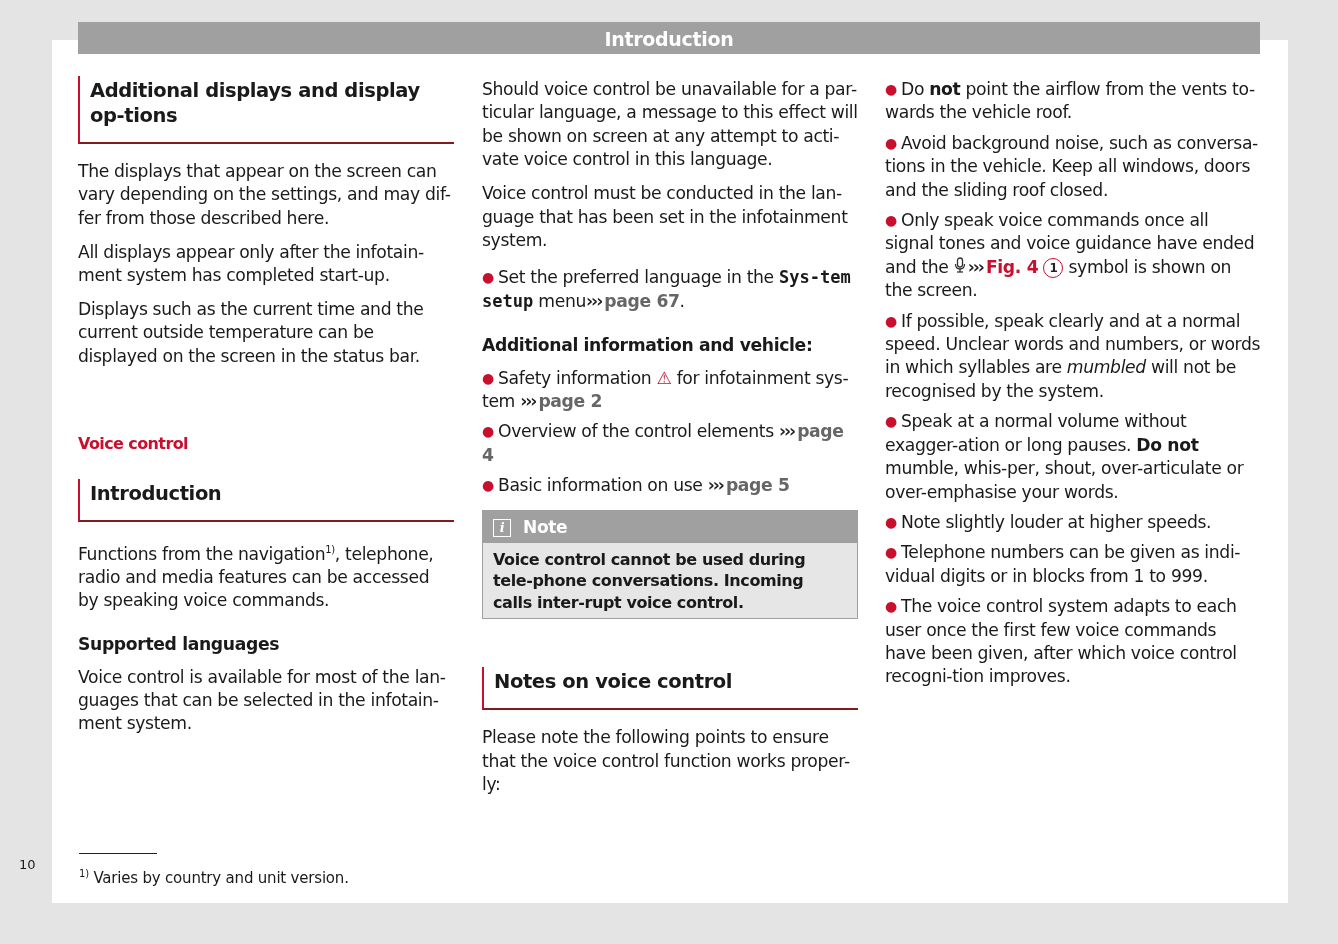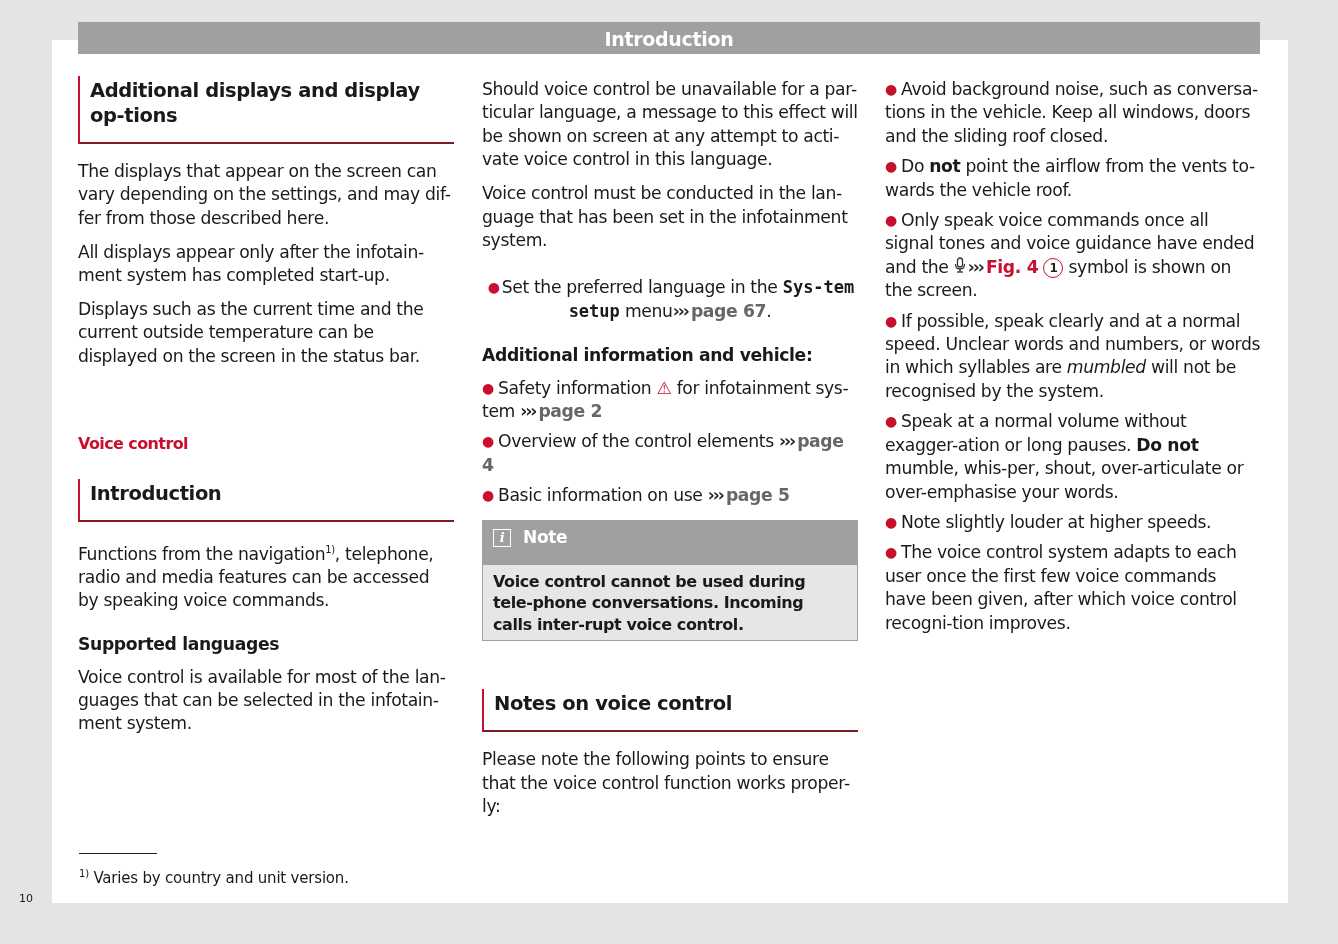--- a/index.html
+++ b/index.html
@@ -18,28 +18,28 @@
   .bullet { margin:0 0 7px 0; }
   .dot { color:#c8102e; font-size:14px; display:inline-block; width:16px; vertical-align:1px; }
   .link { color:#666; font-weight:bold; }
   .arrows { font-weight:bold; color:#222; letter-spacing:-2px; margin-right:3px; }
   .mono { font-family:"DejaVu Sans Mono", monospace; font-weight:bold; font-size:17px; letter-spacing:0; }
   .redlink { color:#c8102e; font-weight:bold; }
   .warn { color:#c8102e; }
   .circ { display:inline-block; width:18px; height:18px; border:1.5px solid #c8102e; border-radius:50%;
           font-size:12px; line-height:18px; text-align:center; font-weight:bold; color:#222; vertical-align:1px; }
   .note { border:1px solid #a0a0a0; background:#e6e6e6; margin:6px 0 0 0; }
-  .note-head { background:#a0a0a0; color:#fff; font-weight:bold; height:44px; line-height:32px; padding-left:10px; font-size:17px; }
+  .note-head { background:#a0a0a0; color:#fff; font-weight:bold; height:32px; line-height:32px; padding-left:10px; font-size:17px; }
   .note-icon { display:inline-block; width:16px; height:16px; border:1.5px solid #fff; line-height:16px; text-align:center;
                font-style:italic; font-family:"DejaVu Serif", serif; font-size:13px; margin-right:12px; vertical-align:1px; }
   .note-body { font-weight:bold; font-size:16px; line-height:21.5px; padding:6px 24px 5px 10px; letter-spacing:-0.4px; }
   .footnote-rule { position:absolute; left:79px; top:853px; width:78px; height:1px; background:#222; }
   .footnote { position:absolute; left:79px; top:868px; font-size:15px; letter-spacing:-0.2px; }
   .footnote sup, .col sup { font-size:10px; }
-  .page-num { position:absolute; left:19px; top:892px; font-size:11px; }
+  .page-num { position:absolute; left:19px; top:857px; font-size:13px; }
   .spacer-big { height:50px; }
 </style>
 </head>
 <body>
 
 <div class="page"></div>
 <div class="header-bar">Introduction</div>
 
 <div class="col col1">
   <div class="h2">Additional displays and display op-tions</div>
@@ -51,45 +51,46 @@
   <div class="h2">Introduction</div>
   <p><span>Functions from the navigation</span><sup>1)</sup><span>, telephone, radio and media features can be accessed by speaking voice commands.</span></p>
   <div style="height:10px"></div>
   <div class="h3">Supported languages</div>
   <p>Voice control is available for most of the lan-guages that can be selected in the infotain-ment system.</p>
 </div>
 
 <div class="col col2" style="top:78px;">
   <p>Should voice control be unavailable for a par-ticular language, a message to this effect will be shown on screen at any attempt to acti-vate voice control in this language.</p>
   <p>Voice control must be conducted in the lan-guage that has been set in the infotainment system.</p>
-  <p class="bullet" style="margin-top:24px;text-align:center;"><span class="dot">●</span><span>Set the preferred language in the</span> <span class="mono">Sys-tem setup</span> <span>menu</span><span class="arrows">›››</span><span class="link">page 67</span>.</p>
+  <p class="bullet" style="margin-top:14px;"><span class="dot">●</span><span>Set the preferred language in the</span> <span class="mono">Sys-tem setup</span> <span>menu</span><span class="arrows">›››</span><span class="link">page 67</span>.</p>
   <div style="height:14px"></div>
   <div class="h3">Additional information and vehicle:</div>
   <p class="bullet"><span class="dot">●</span><span>Safety information</span> <span class="warn">⚠</span> <span>for infotainment sys-tem</span> <span class="arrows">›››</span><span class="link">page 2</span></p>
   <p class="bullet"><span class="dot">●</span><span>Overview of the control elements</span> <span class="arrows">›››</span><span class="link">page 4</span></p>
   <p class="bullet"><span class="dot">●</span><span>Basic information on use</span> <span class="arrows">›››</span><span class="link">page 5</span></p>
   <div class="note" style="margin-top:12px;">
     <div class="note-head"><span class="note-icon">i</span><span>Note</span></div>
     <div class="note-body">Voice control cannot be used during tele-phone conversations. Incoming calls inter-rupt voice control.</div>
   </div>
   <div style="height:48px"></div>
   <div class="h2">Notes on voice control</div>
   <p>Please note the following points to ensure that the voice control function works proper-ly:</p>
 </div>
 
 <div class="col col3" style="top:78px;">
+  <p class="bullet"><span class="dot">●</span><span>Do </span><b>not</b><span> point the airflow from the vents to-wards the vehicle roof.</span></p>
   <p class="bullet"><span class="dot">●</span><span>Avoid background noise, such as conversa-tions in the vehicle. Keep all windows, doors and the sliding roof closed.</span></p>
-  <p class="bullet"><span class="dot">●</span><span>Do </span><b>not</b><span> point the airflow from the vents to-wards the vehicle roof.</span></p>
   <p class="bullet"><span class="dot">●</span><span>Only speak voice commands once all signal tones and voice guidance have ended and the</span> <span style="display:inline-block;width:14px;"><svg width="12" height="16" viewBox="0 0 12 16">
           <rect x="3.5" y="1" width="5" height="9" rx="2.5" fill="none" stroke="#333" stroke-width="1.3"></rect>
           <path d="M1.5 7 Q1.5 12 6 12 Q10.5 12 10.5 7" fill="none" stroke="#333" stroke-width="1.3"></path>
           <line x1="6" y1="12" x2="6" y2="15" stroke="#333" stroke-width="1.3"></line>
           <line x1="3" y1="15" x2="9" y2="15" stroke="#333" stroke-width="1.3"></line>
         </svg></span><span class="arrows">›››</span><span class="redlink">Fig. 4</span> <span class="circ">1</span> <span>symbol is shown on the screen.</span></p>
   <p class="bullet"><span class="dot">●</span><span>If possible, speak clearly and at a normal speed. Unclear words and numbers, or words in which syllables are </span><i>mumbled</i><span> will not be recognised by the system.</span></p>
   <p class="bullet"><span class="dot">●</span><span>Speak at a normal volume without exagger-ation or long pauses. </span><b>Do not</b><span> mumble, whis-per, shout, over-articulate or over-emphasise your words.</span></p>
   <p class="bullet"><span class="dot">●</span><span>Note slightly louder at higher speeds.</span></p>
+  <p class="bullet"><span class="dot">●</span><span>Telephone numbers can be given as indi-vidual digits or in blocks from 1 to 999.</span></p>
   <p class="bullet"><span class="dot">●</span><span>The voice control system adapts to each user once the first few voice commands have been given, after which voice control recogni-tion improves.</span></p>
 </div>
 
 <div class="footnote-rule"></div>
 <div class="footnote"><sup>1)</sup> <span>Varies by country and unit version.</span></div>
 <div class="page-num">10</div>
 
 </body></html>

